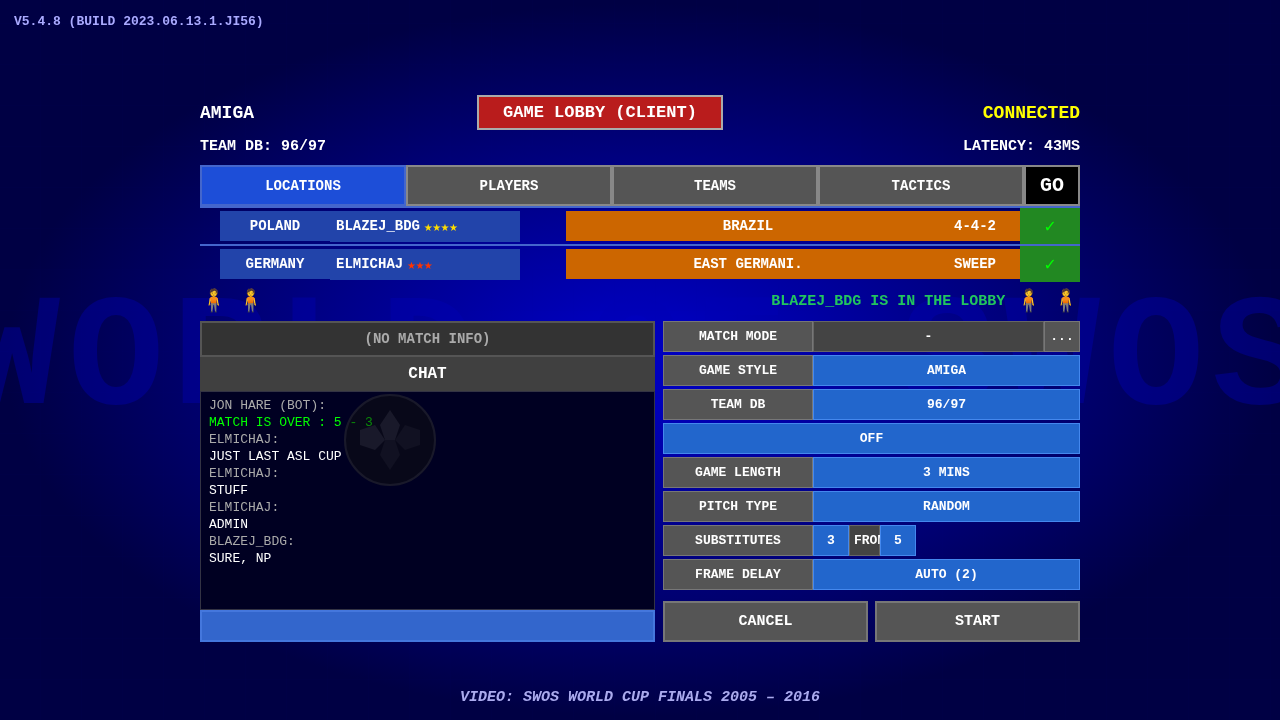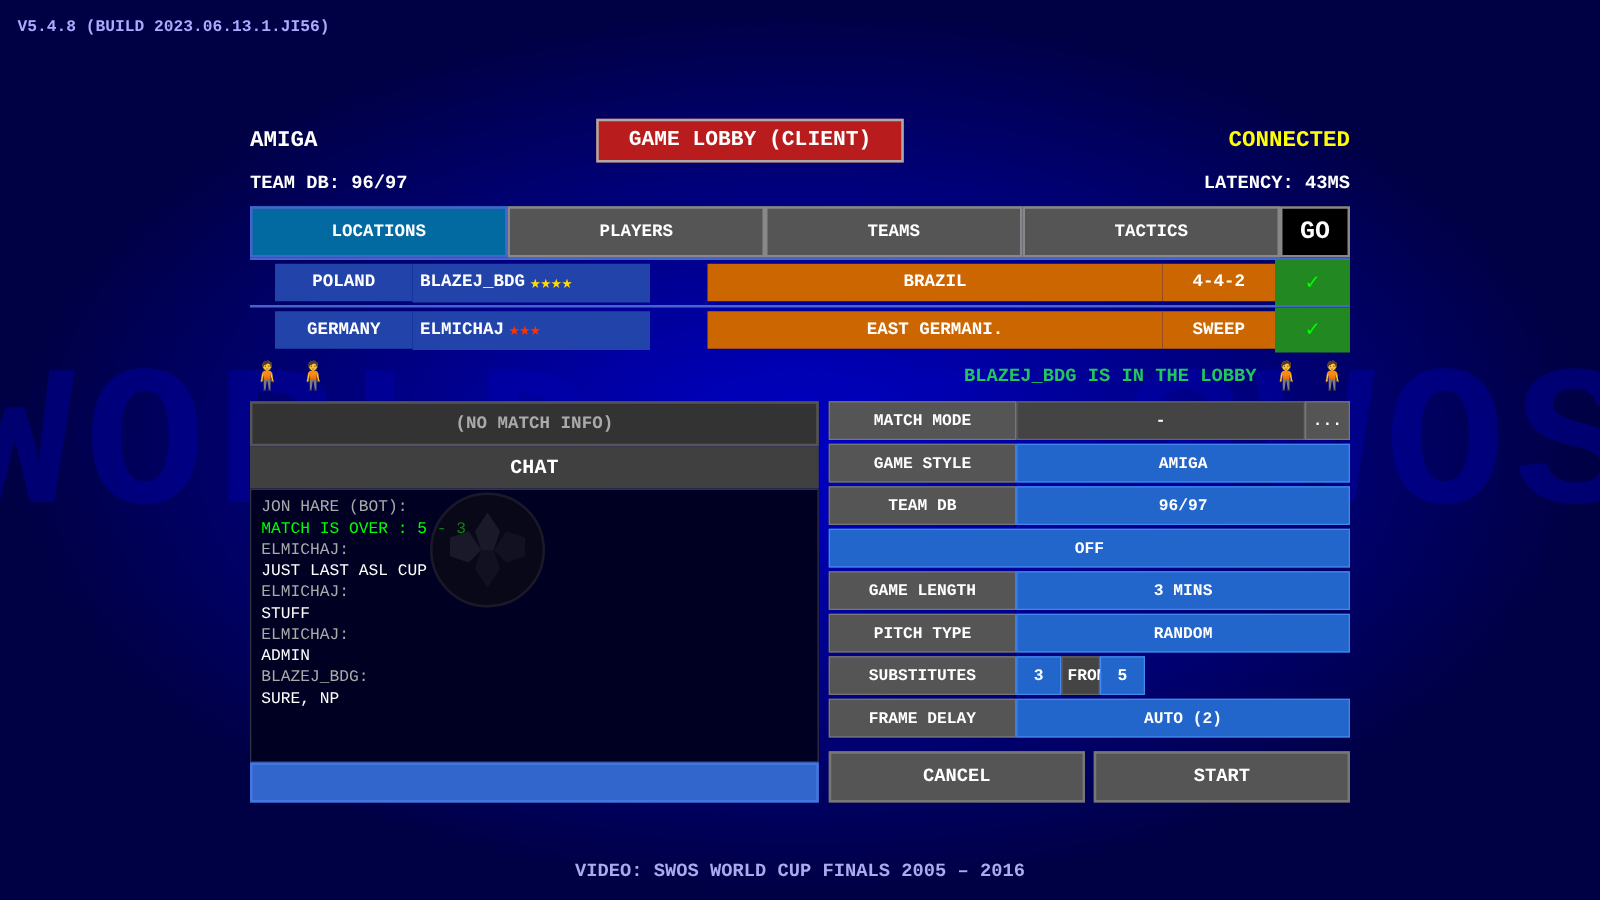--- a/index.html
+++ b/index.html
@@ -128,21 +128,21 @@
       color: white;
       font-size: 14px;
       font-weight: bold;
       font-family: 'Courier New', monospace;
       padding: 7px 4px;
       text-align: center;
       cursor: pointer;
     }
 
     .nav-tab.active {
-      background: #0369a1;
+      background: #1d4ed8;
       border-color: #4466cc;
     }
 
     .nav-tab-go {
       background: #000000;
       border: 2px solid #888;
       color: white;
       font-size: 20px;
       font-weight: bold;
       font-family: 'Courier New', monospace;
@@ -425,20 +425,21 @@
     .footer-text {
       position: absolute;
       bottom: 14px;
       left: 0;
       right: 0;
       text-align: center;
       color: #aaaaee;
       font-size: 15px;
       font-weight: bold;
       font-family: 'Courier New', monospace;
+      font-style: italic;
     }
 
     
     .soccer-ball {
       position: absolute;
       left: 340px;
       top: 390px;
       width: 100px;
       height: 100px;
       opacity: 0.5;

